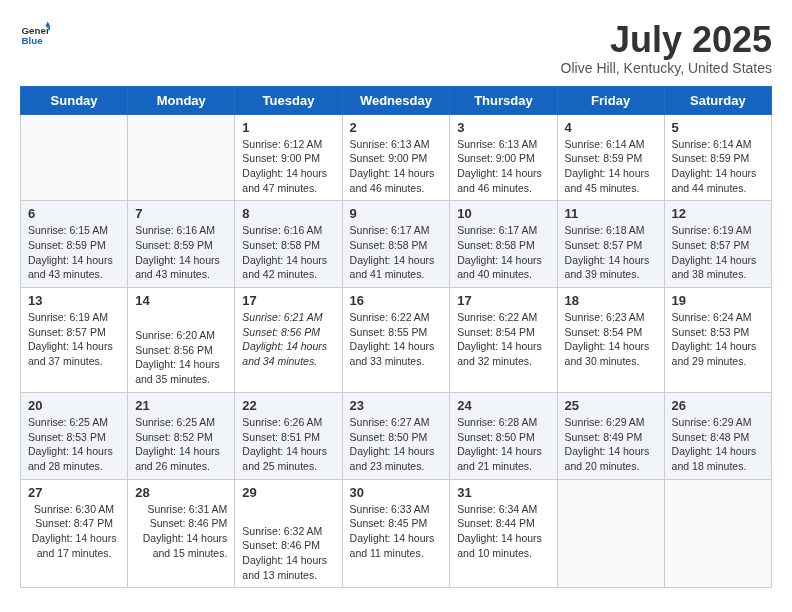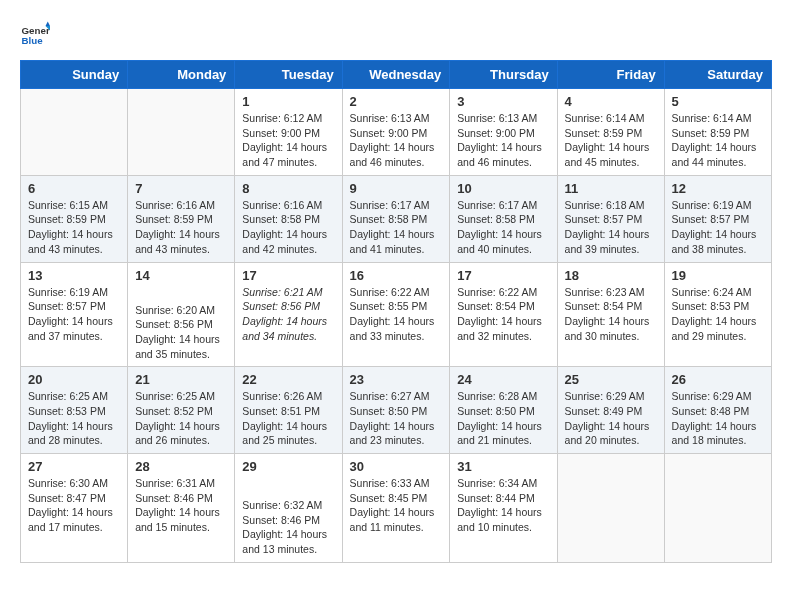--- a/index.html
+++ b/index.html
@@ -41,21 +41,21 @@
     .calendar {
       width: 100%;
       border-collapse: collapse;
       border: 1px solid #ccc;
     }
     .calendar th {
       background-color: #1565c0;
       color: #fff;
       font-size: 13px;
       padding: 6px 8px;
-      text-align: right;
+      text-align: center;
       border: 1px solid #1a6fd4;
       font-weight: bold;
     }
     .calendar td {
       border: 1px solid #ccc;
       padding: 5px 7px;
       vertical-align: top;
       font-size: 11px;
       color: #333;
       background: #fff;
@@ -86,20 +86,24 @@
 
 <div class="header-section">
   <div class="logo">
     <svg class="logo-icon" viewBox="0 0 40 40">
       <text x="2" y="18" font-size="13" font-weight="bold" fill="#333" font-family="Arial">General</text>
       <text x="2" y="32" font-size="13" font-weight="bold" fill="#1565c0" font-family="Arial">Blue</text>
       <polygon points="34,8 40,8 37,2" fill="#1565c0"></polygon>
       <polygon points="34,8 40,8 40,14" fill="#1a8fd1"></polygon>
     </svg>
   </div>
+  <div class="title-section">
+    <div class="main-title">July 2025</div>
+    <div class="subtitle">Olive Hill, Kentucky, United States</div>
+  </div>
 </div>
 
 <table class="calendar">
   <thead>
     <tr>
     <th>Sunday</th>
         <th>Monday</th>
         <th>Tuesday</th>
         <th>Wednesday</th>
         <th>Thursday</th>
@@ -270,27 +274,27 @@
         <td>
           <span class="day-number">26</span>
           <div class="cell-text" style="white-space: pre-line;">Sunrise: 6:29 AM
 Sunset: 8:48 PM
 Daylight: 14 hours and 18 minutes.</div>
         </td>
       </tr>
       <tr>
         <td>
           <span class="day-number">27</span>
-          <div class="cell-text" style="white-space: pre-line;">Sunrise: 6:30 AM
+          <div class="cell-text" style="white-space: pre-line; text-align: center;">Sunrise: 6:30 AM
 Sunset: 8:47 PM
 Daylight: 14 hours and 17 minutes.</div>
         </td>
         <td>
           <span class="day-number">28</span>
-          <div class="cell-text" style="white-space: pre-line;">Sunrise: 6:31 AM
+          <div class="cell-text" style="white-space: pre-line; text-align: right;">Sunrise: 6:31 AM
 Sunset: 8:46 PM
 Daylight: 14 hours and 15 minutes.</div>
         </td>
         <td>
           <span class="day-number">29</span>
           <div class="cell-text" style="white-space: pre-line; margin-top: 24px;">Sunrise: 6:32 AM
 Sunset: 8:46 PM
 Daylight: 14 hours and 13 minutes.</div>
         </td>
         <td>

